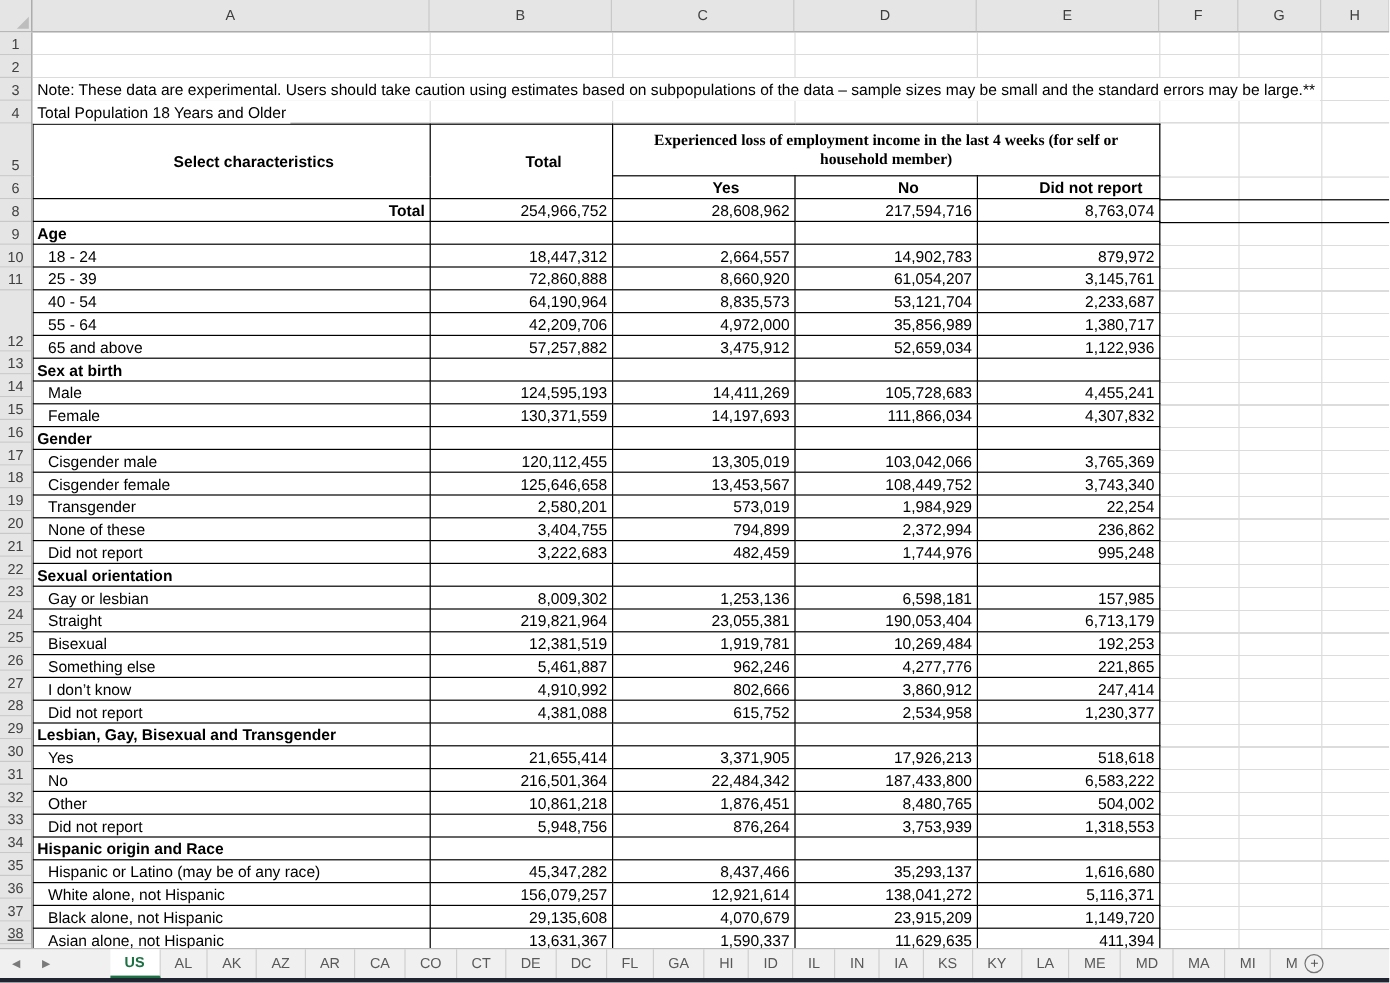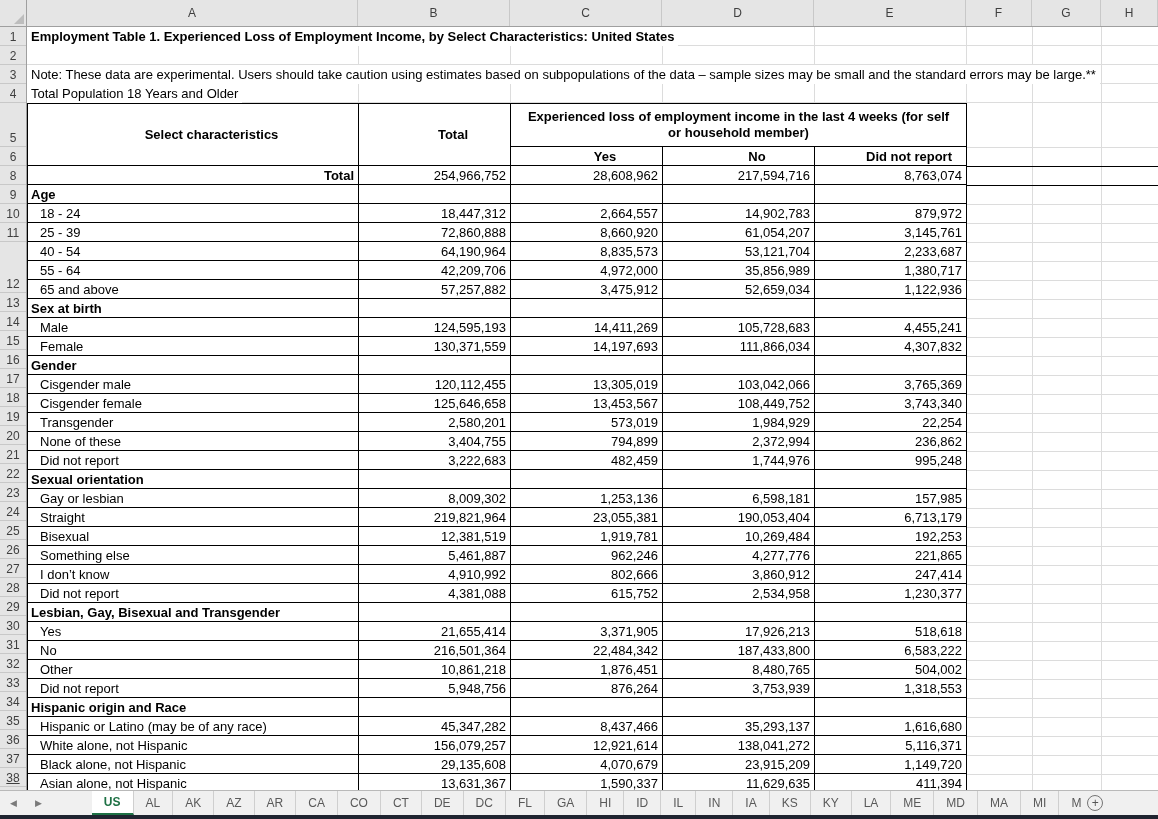--- a/index.html
+++ b/index.html
@@ -24,21 +24,21 @@
   .grid-right{position:absolute;left:939px;right:0;top:120px;bottom:0;border-top:1px solid #dcdcdc;background:repeating-linear-gradient(to bottom,transparent 0 18px,#dcdcdc 18px 19px);}
   .total-extend{position:absolute;left:939px;right:0;top:139px;height:20px;border-top:1px solid #000;border-bottom:1px solid #000;}
   .textrow{position:absolute;left:0;height:19px;line-height:19px;white-space:nowrap;background:#fff;padding:0 4px;font-size:13px;color:#000;}
   .textrow.b{font-weight:bold;}
 
   
   table.datatable{position:absolute;left:0;top:76px;width:939px;border-collapse:collapse;table-layout:fixed;}
   .datatable th,.datatable td{border:1px solid #000;background:#fff;font-size:13px;overflow:hidden;white-space:nowrap;padding:0 3px;color:#000;}
   .datatable th{font-weight:bold;text-align:center;vertical-align:middle;padding-left:40px;}
   tr.h1{height:43px;} tr.h2{height:19px;}
-  th.group{white-space:normal;line-height:16px;padding:2px 10px;}
+  th.group{white-space:normal;line-height:16px;padding:2px 10px;font-family:Liberation Serif, serif;}
   .datatable tbody tr{height:19px;}
   .datatable td{vertical-align:bottom;padding-bottom:1px;}
   td.label{padding-left:12px;text-align:left;}
   td.num{text-align:right;padding-right:4px;}
   tr.section-row td.label{font-weight:bold;padding-left:3px;}
   tr.total-row td.label{font-weight:bold;text-align:right;padding-right:4px;}
 
   
   .tabbar{position:absolute;left:0;bottom:4px;width:1158px;height:25px;background:#f0f0f0;border-top:1px solid #b9b9b9;display:flex;align-items:stretch;}
   .tab-nav{display:flex;align-items:center;gap:18px;padding:0 12px 0 10px;color:#7a7a7a;font-size:9px;}
@@ -317,21 +317,20 @@
             <tr class="data-row">
               <td class="label">Asian alone, not Hispanic</td>
               <td class="num">13,631,367</td>
               <td class="num">1,590,337</td>
               <td class="num">11,629,635</td>
               <td class="num">411,394</td>
             </tr>
           </tbody>
       </table>
 
-      <div class="textrow b" style="top:0">Employment Table 1. Experienced Loss of Employment Income, by Select Characteristics: United States</div>
       <div class="textrow" style="top:38px">Note: These data are experimental. Users should take caution using estimates based on subpopulations of the data – sample sizes may be small and the standard errors may be large.**</div>
       <div class="textrow" style="top:57px">Total Population 18 Years and Older</div>
     </div>
 
     <div class="colheads">
       <div class="corner">
         <div class="corner-tri"></div>
       </div>
     <div class="col-h" style="flex: 0 0 331px;">A</div>
         <div class="col-h" style="flex: 0 0 152px;">B</div>

